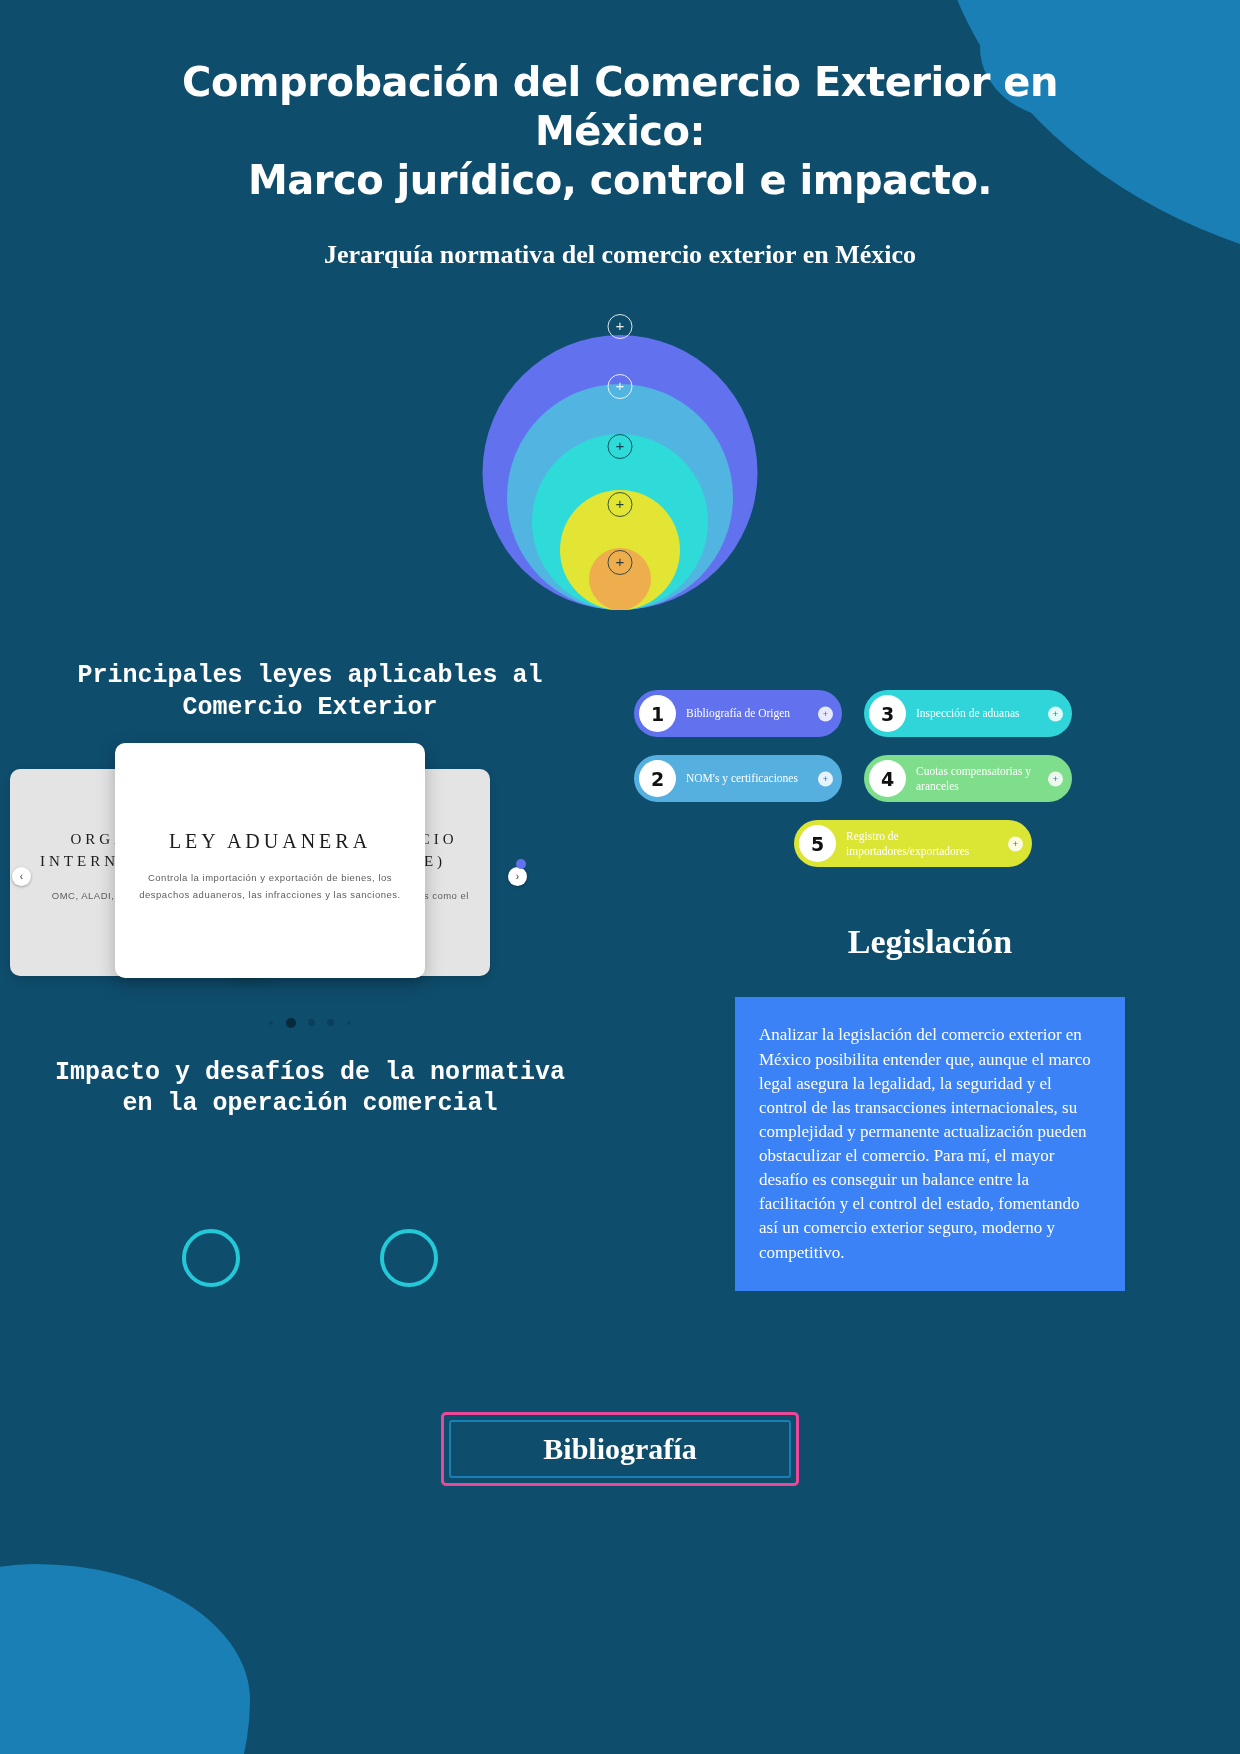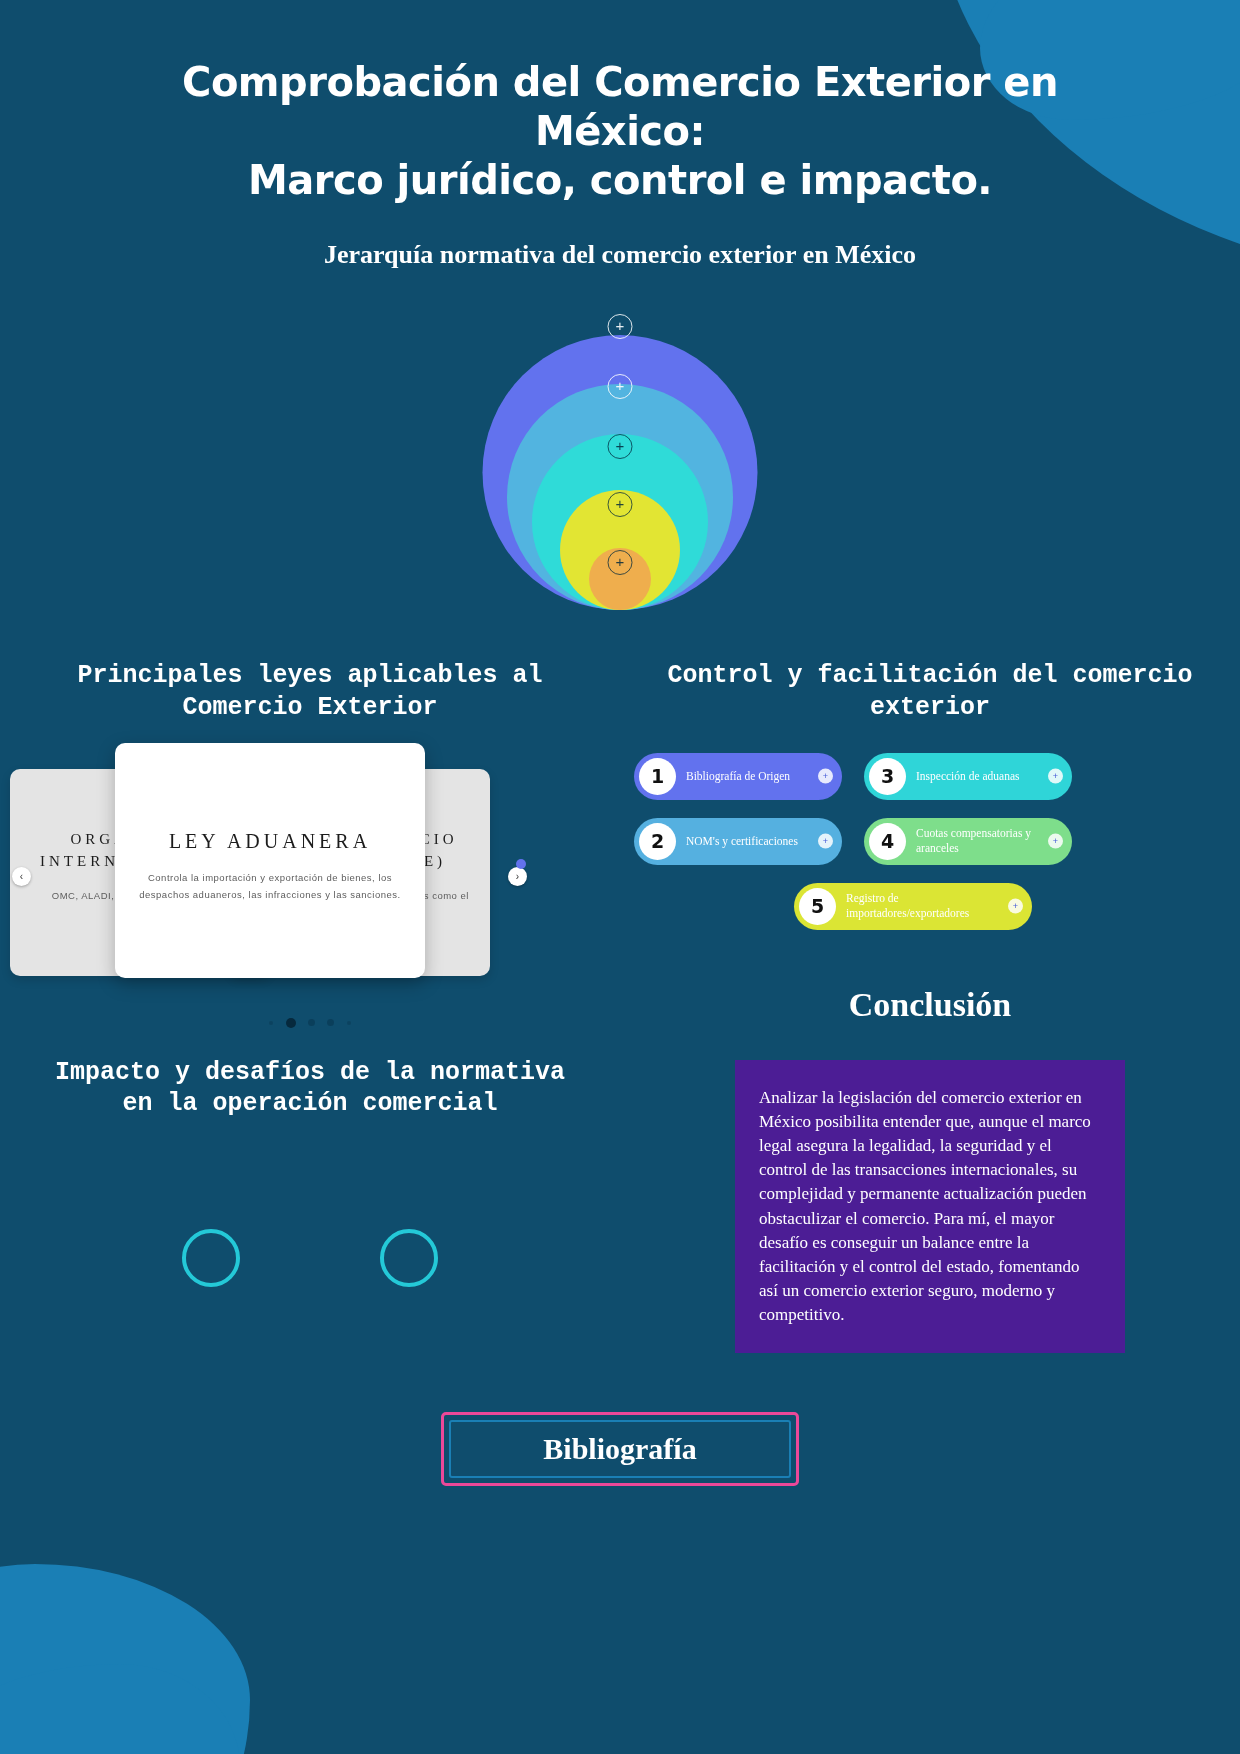--- a/index.html
+++ b/index.html
@@ -218,21 +218,21 @@
   
   .concl-title {
     text-align:center;
     color:#ffffff;
     font-family:"Liberation Serif", serif;
     font-weight:bold;
     font-size:34px;
     margin-top:56px;
   }
   .concl-box {
-    background:#4c1d95;
+    background:#3b82f6;
     width:390px;
     margin:36px auto 0 auto;
     padding:26px 24px 26px 24px;
   }
   .concl-text {
     font-family:"Liberation Serif", serif;
     font-size:17px;
     line-height:1.42;
     color:#ffffff;
   }
@@ -323,21 +323,20 @@
       <div class="sec-title impact-title">Impacto y desafíos de la normativa en la operación comercial</div>
 
       <div class="impact-circles">
         <div class="ring-o"></div>
         <div class="ring-o"></div>
       </div>
     </div>
 
     <div class="col-r">
 
-      <div class="sec-title">Control y facilitación del comercio exterior</div>
 
       <div class="pills">
 
         <div class="pill-row">
           <div class="pill" style="background:#6272ee">
             <div class="pill-num">1</div>
             <div class="pill-label">Bibliografía de Origen</div>
             <div class="pill-plus">+</div>
           </div>
           <div class="pill" style="background:#2fd5d8">
@@ -362,21 +361,21 @@
 
         <div class="pill-row pill-row-center">
           <div class="pill pill-wide" style="background:#dbe534">
             <div class="pill-num">5</div>
             <div class="pill-label">Registro de importadores/exportadores</div>
             <div class="pill-plus">+</div>
           </div>
         </div>
       </div>
 
-      <div class="concl-title">Conclusión</div>
+      <div class="concl-title">Legislación</div>
 
       <div class="concl-box">
         <div class="concl-text">Analizar la legislación del comercio exterior en México posibilita entender que, aunque el marco legal asegura la legalidad, la seguridad y el control de las transacciones internacionales, su complejidad y permanente actualización pueden obstaculizar el comercio. Para mí, el mayor desafío es conseguir un balance entre la facilitación y el control del estado, fomentando así un comercio exterior seguro, moderno y competitivo.</div>
       </div>
     </div>
   </div>
 
   <div class="biblio-wrap">
     <div class="biblio">
       <div class="biblio-inner">Bibliografía</div>

